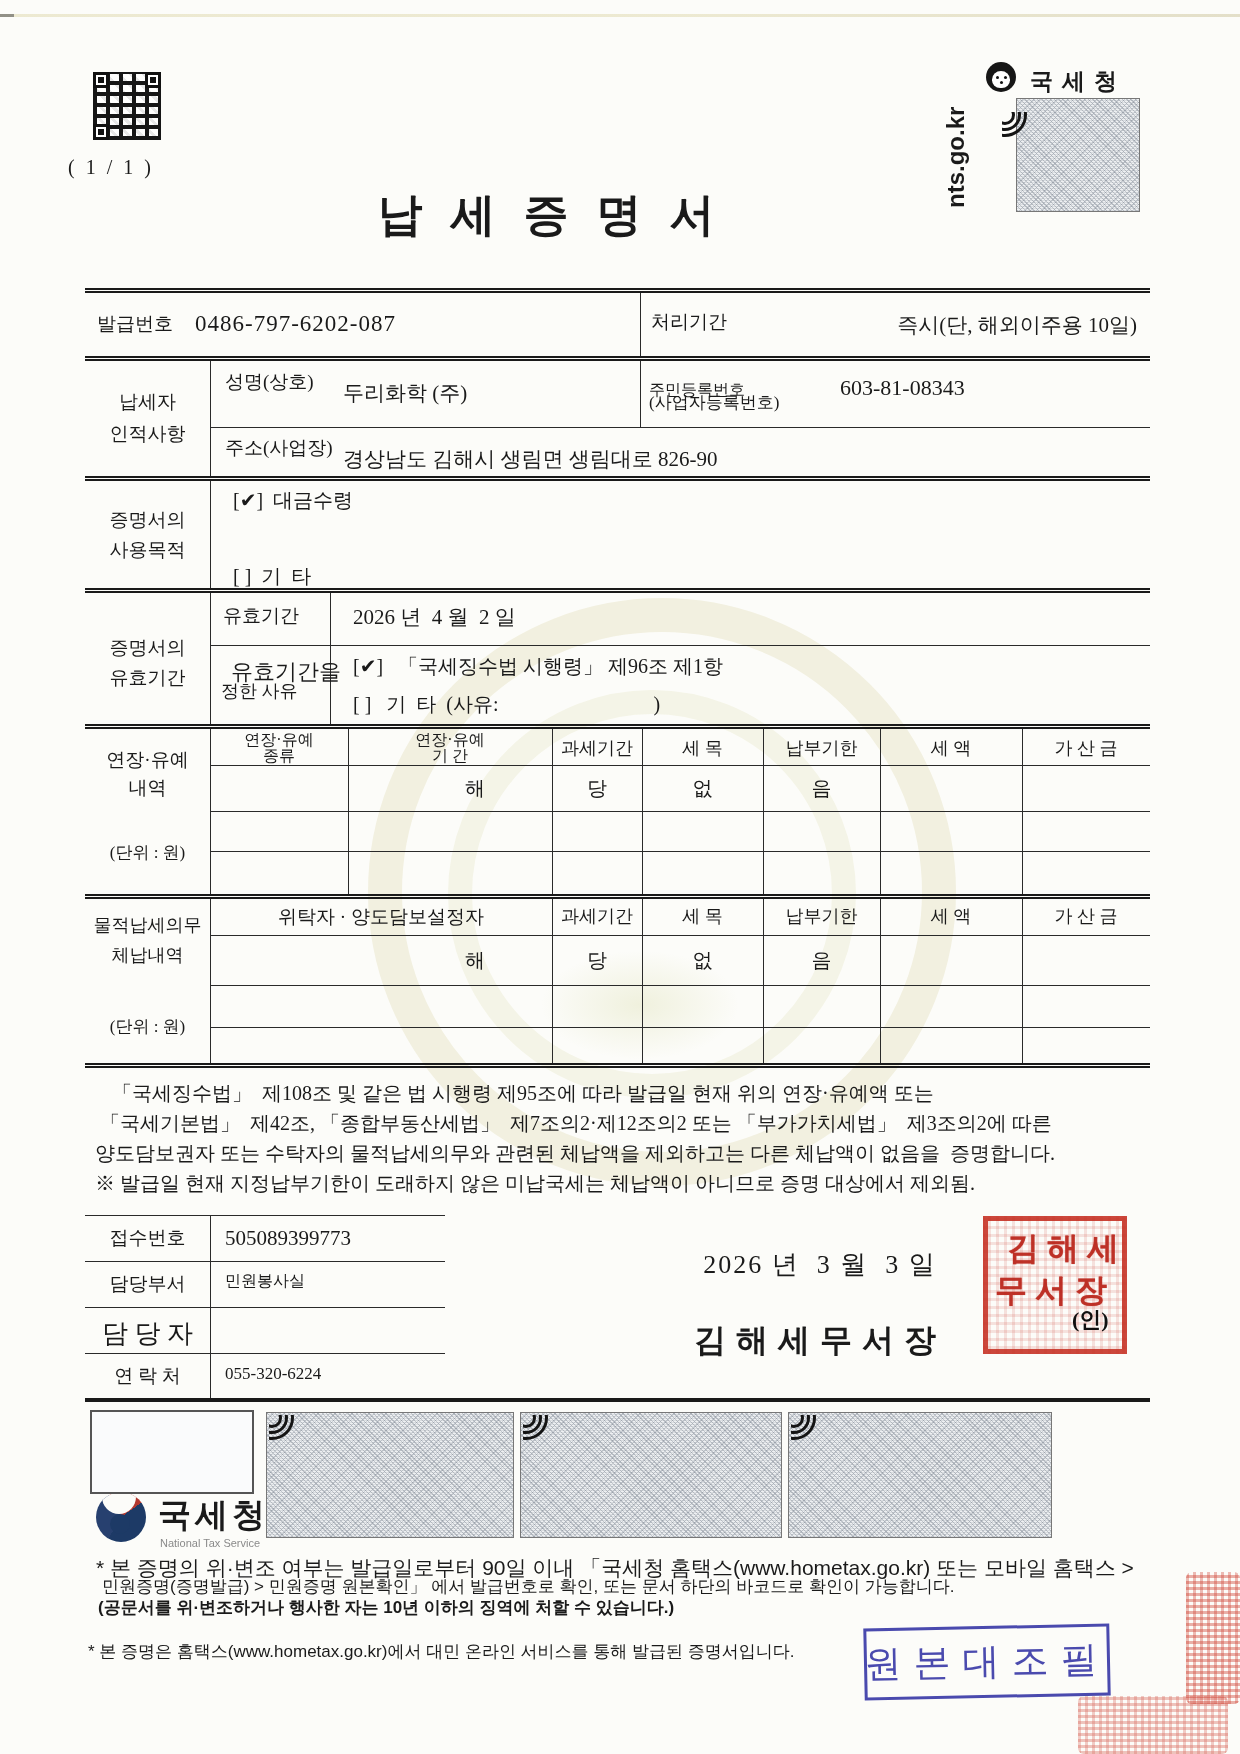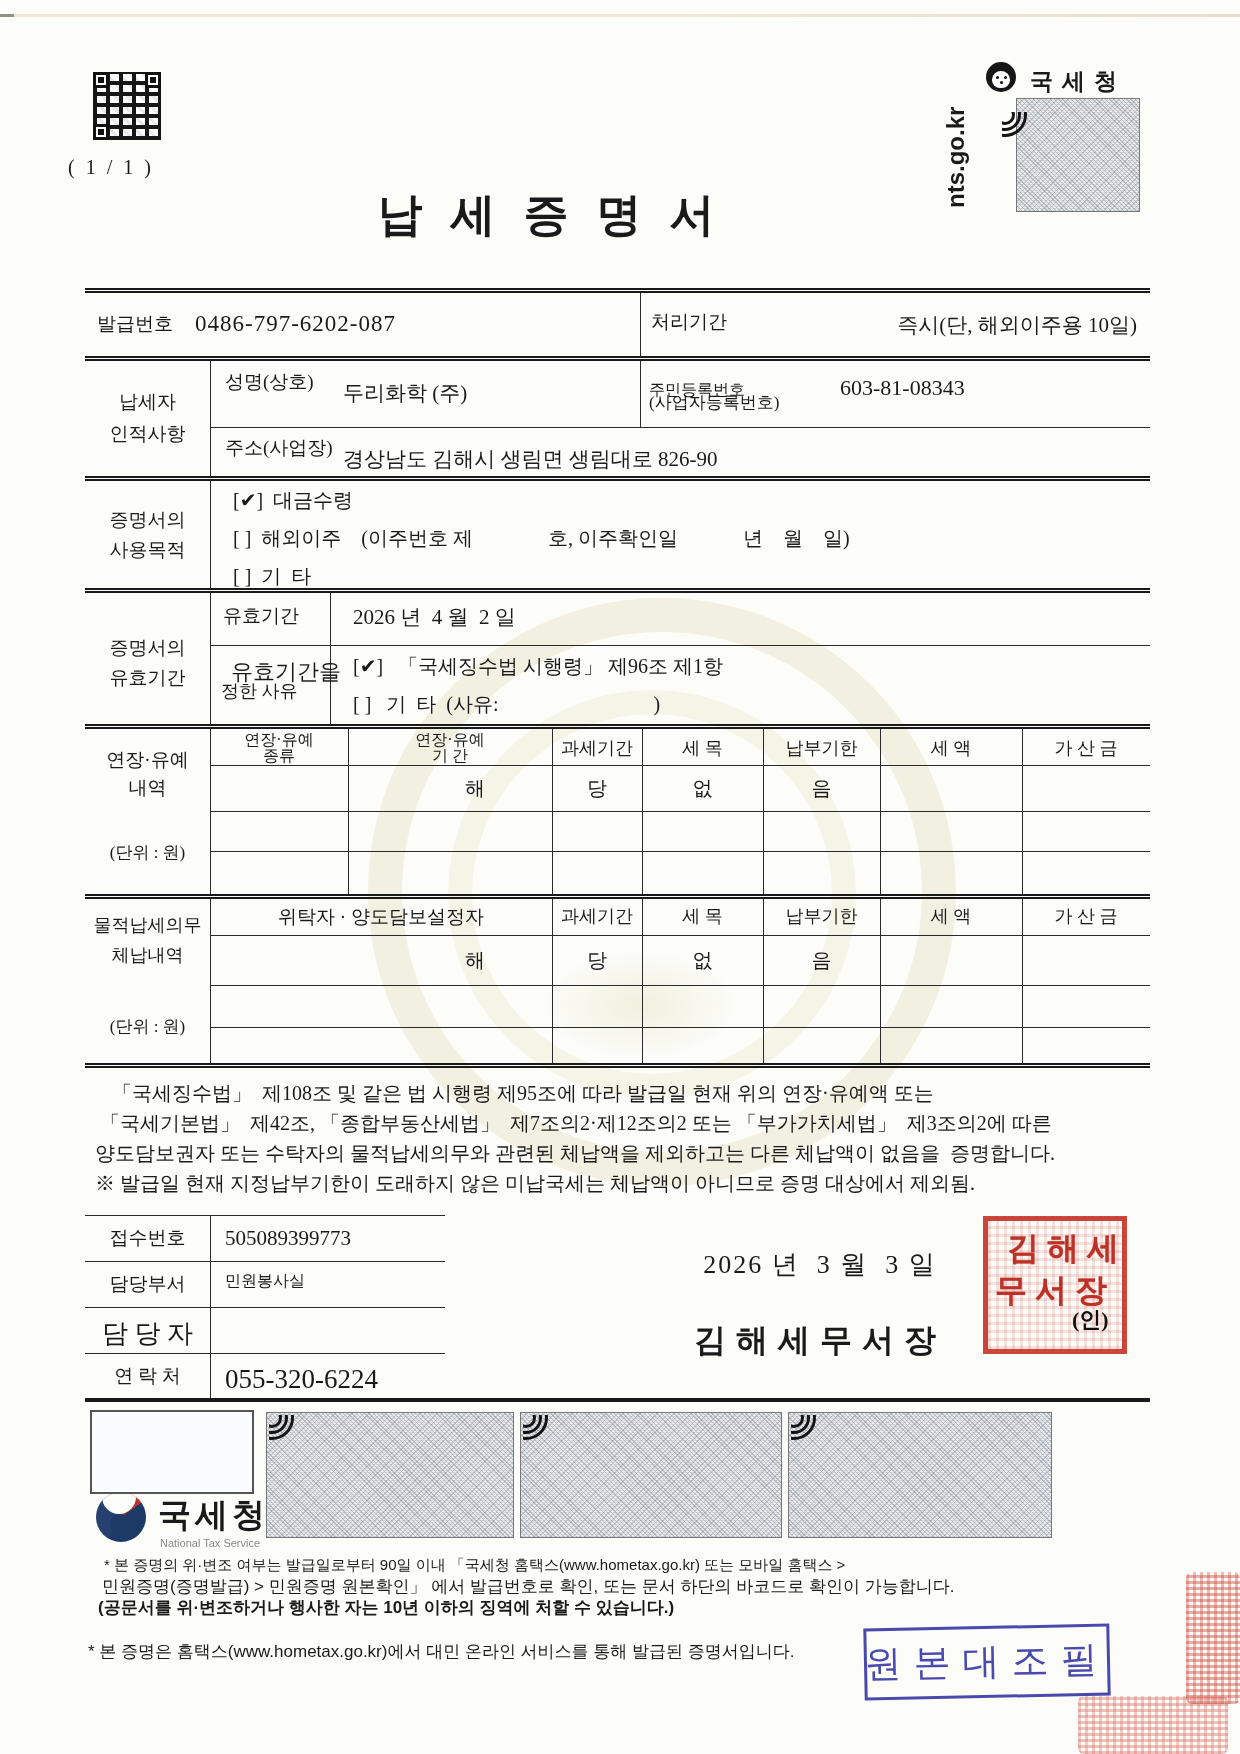--- a/index.html
+++ b/index.html
@@ -119,21 +119,20 @@
     <span class="t" style="left:755px;top:14px;font-size:22px;">603-81-08343</span>
     <span class="t" style="left:140px;top:76px;font-size:19px;">주소(사업장)</span>
     <span class="t" style="left:258px;top:86px;font-size:21px;">경상남도 김해시 생림면 생림대로 826-90</span>
   </div>
 
   <div class="sec" style="top:476px;height:112px;">
     <span class="lab" style="top:26px;">증명서의</span>
     <span class="lab" style="top:56px;">사용목적</span>
     <span class="vl" style="left:125px;"></span>
     <span class="t checkline" style="left:148px;top:8px;">[✔]  대금수령</span>
-    <span class="t checkline" style="left:148px;top:46px;">[ ]  해외이주    (이주번호 제               호, 이주확인일             년    월    일)</span>
     <span class="t checkline" style="left:148px;top:84px;">[ ]  기  타</span>
   </div>
 
   <div class="sec" style="top:588px;height:136px;">
     <span class="lab" style="top:42px;">증명서의</span>
     <span class="lab" style="top:72px;">유효기간</span>
     <span class="vl" style="left:125px;"></span>
     <span class="vl" style="left:245px;"></span>
     <span class="hl" style="left:125px;right:0;top:52px;"></span>
     <span class="t" style="left:138px;top:12px;font-size:19px;">유효기간</span>
@@ -211,21 +210,21 @@
     <span class="hl" style="left:0;width:360px;top:92px;"></span>
     <span class="hl" style="left:0;width:360px;top:138px;"></span>
     <span class="vl" style="left:125px;"></span>
     <span class="t" style="left:0;width:125px;top:12px;text-align:center;font-size:19px;">접수번호</span>
     <span class="t" style="left:140px;top:11px;font-size:21px;">505089399773</span>
     <span class="t" style="left:0;width:125px;top:58px;text-align:center;font-size:19px;">담당부서</span>
     <span class="t" style="left:140px;top:57px;font-size:16px;">민원봉사실</span>
     <span class="t" style="left:0;width:125px;top:104px;text-align:center;font-size:26px;">담 당 자</span>
     <span class="t" style="left:140px;top:103px;font-size:21px;"></span>
     <span class="t" style="left:0;width:125px;top:150px;text-align:center;font-size:19px;">연 락 처</span>
-    <span class="t" style="left:140px;top:149px;font-size:27px;">055-320-6224</span>
+    <span class="t" style="left:140px;top:149px;font-size:17px;">055-320-6224</span>
   </div>
 
   <div class="t" style="left:630px;top:1250px;width:380px;text-align:center;font-size:26px;letter-spacing:2px;z-index:2;">2026 년  3 월  3 일</div>
   <div class="t" style="left:620px;top:1322px;width:400px;text-align:center;font-size:32px;font-weight:bold;letter-spacing:10px;z-index:2;">김해세무서장</div>
   <div class="seal">
     <span class="r" style="top:6px;padding-left:12px;">김해세</span>
     <span class="r" style="top:48px;">무서장</span>
     <span class="t" style="left:84px;top:86px;font-size:22px;font-weight:bold;color:#111;letter-spacing:0;">(인)</span>
   </div>
 
@@ -251,21 +250,21 @@
       </span>
   </div>
   <div class="noise abs" style="left:788px;top:1412px;width:262px;height:124px;z-index:2;">
     <span class="arcswrap" style="left:2px;top:2px;">
         <i class="a1"></i>
         <i class="a2"></i>
         <i class="a3"></i>
       </span>
   </div>
 
-  <div class="t sans" style="left:104px;top:1556px;font-size:15px;z-index:2;text-align:right;">* 본 증명의 위·변조 여부는 발급일로부터 90일 이내 「국세청 홈택스(www.hometax.go.kr) 또는 모바일 홈택스 &gt;</div>
+  <div class="t sans" style="left:96px;top:1556px;font-size:21px;z-index:2;text-align:right;">* 본 증명의 위·변조 여부는 발급일로부터 90일 이내 「국세청 홈택스(www.hometax.go.kr) 또는 모바일 홈택스 &gt;</div>
   <div class="t sans" style="left:102px;top:1577px;font-size:17px;z-index:2;">민원증명(증명발급) &gt; 민원증명 원본확인」 에서 발급번호로 확인, 또는 문서 하단의 바코드로 확인이 가능합니다.</div>
   <div class="t sans" style="left:98px;top:1598px;font-size:17px;font-weight:bold;z-index:2;">(공문서를 위·변조하거나 행사한 자는 10년 이하의 징역에 처할 수 있습니다.)</div>
   <div class="t sans" style="left:88px;top:1642px;font-size:17px;z-index:2;">* 본 증명은 홈택스(www.hometax.go.kr)에서 대민 온라인 서비스를 통해 발급된 증명서입니다.</div>
 
   <div class="bluestamp">원본대조필</div>
   <div class="redfrag" style="left:1186px;top:1572px;width:54px;height:132px;"></div>
   <div class="redfrag" style="left:1078px;top:1696px;width:150px;height:58px;opacity:.75;"></div>
 
 </div>
 

